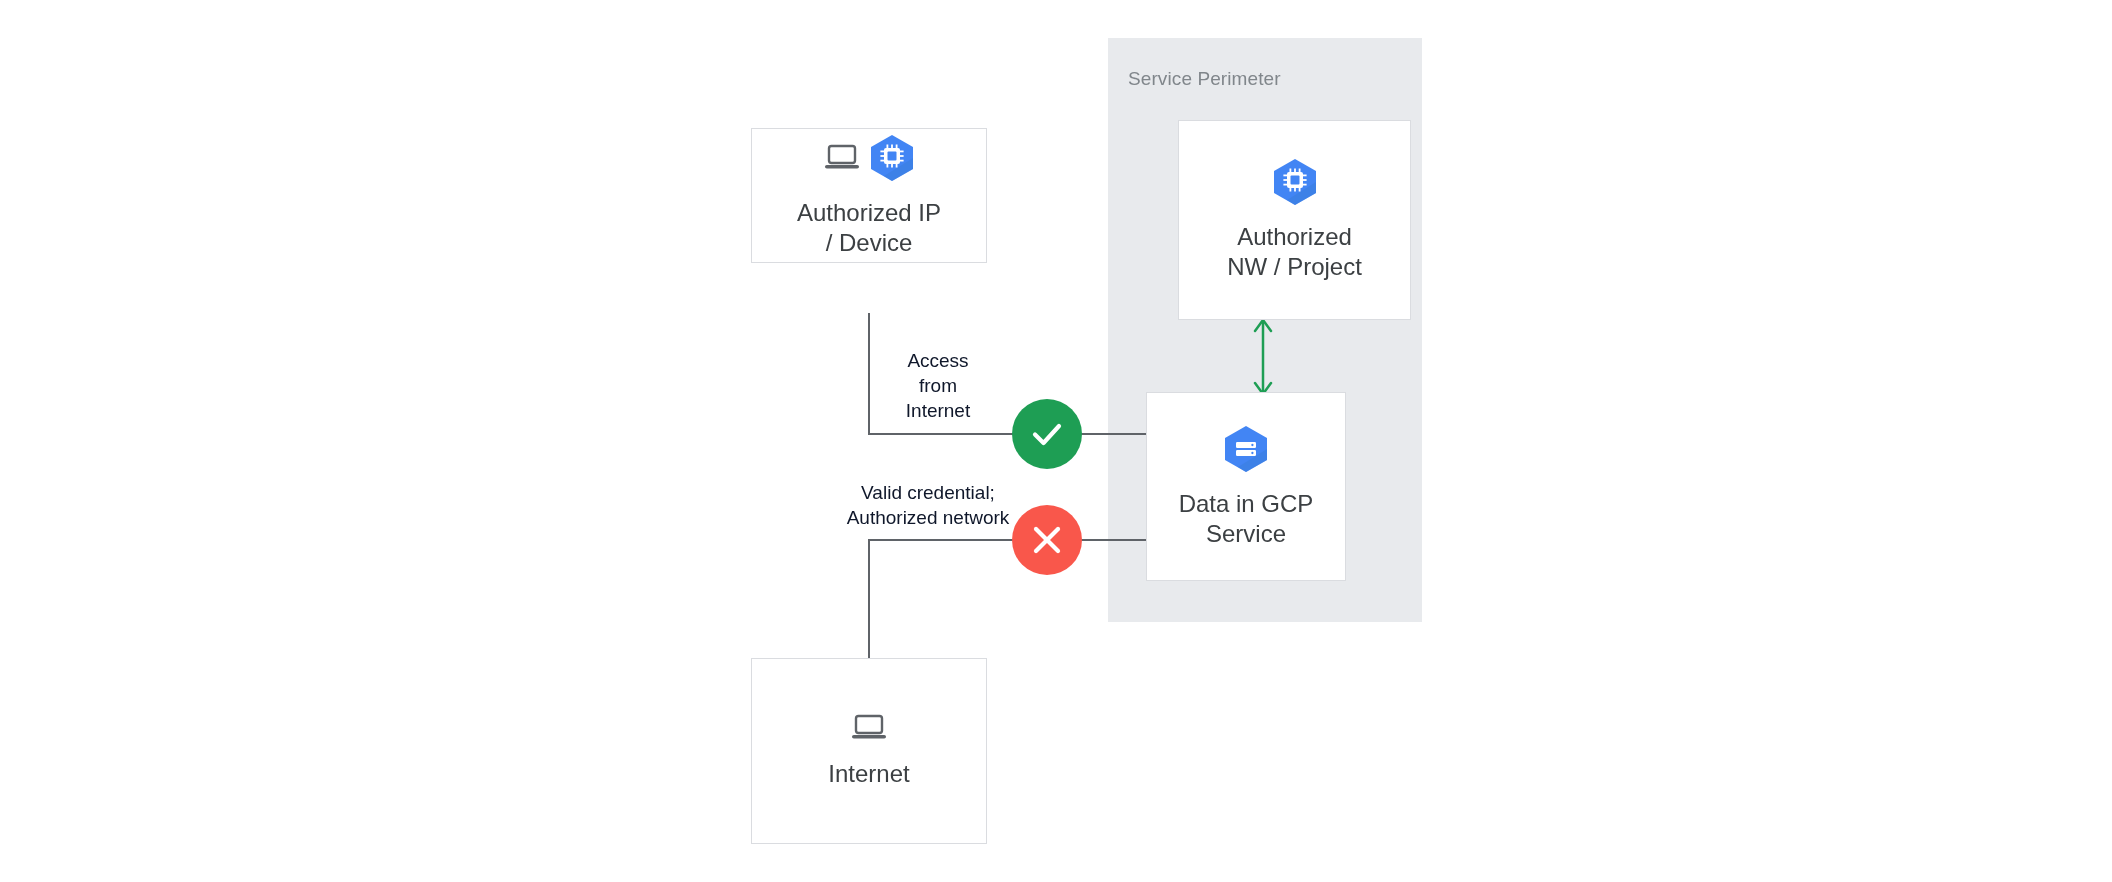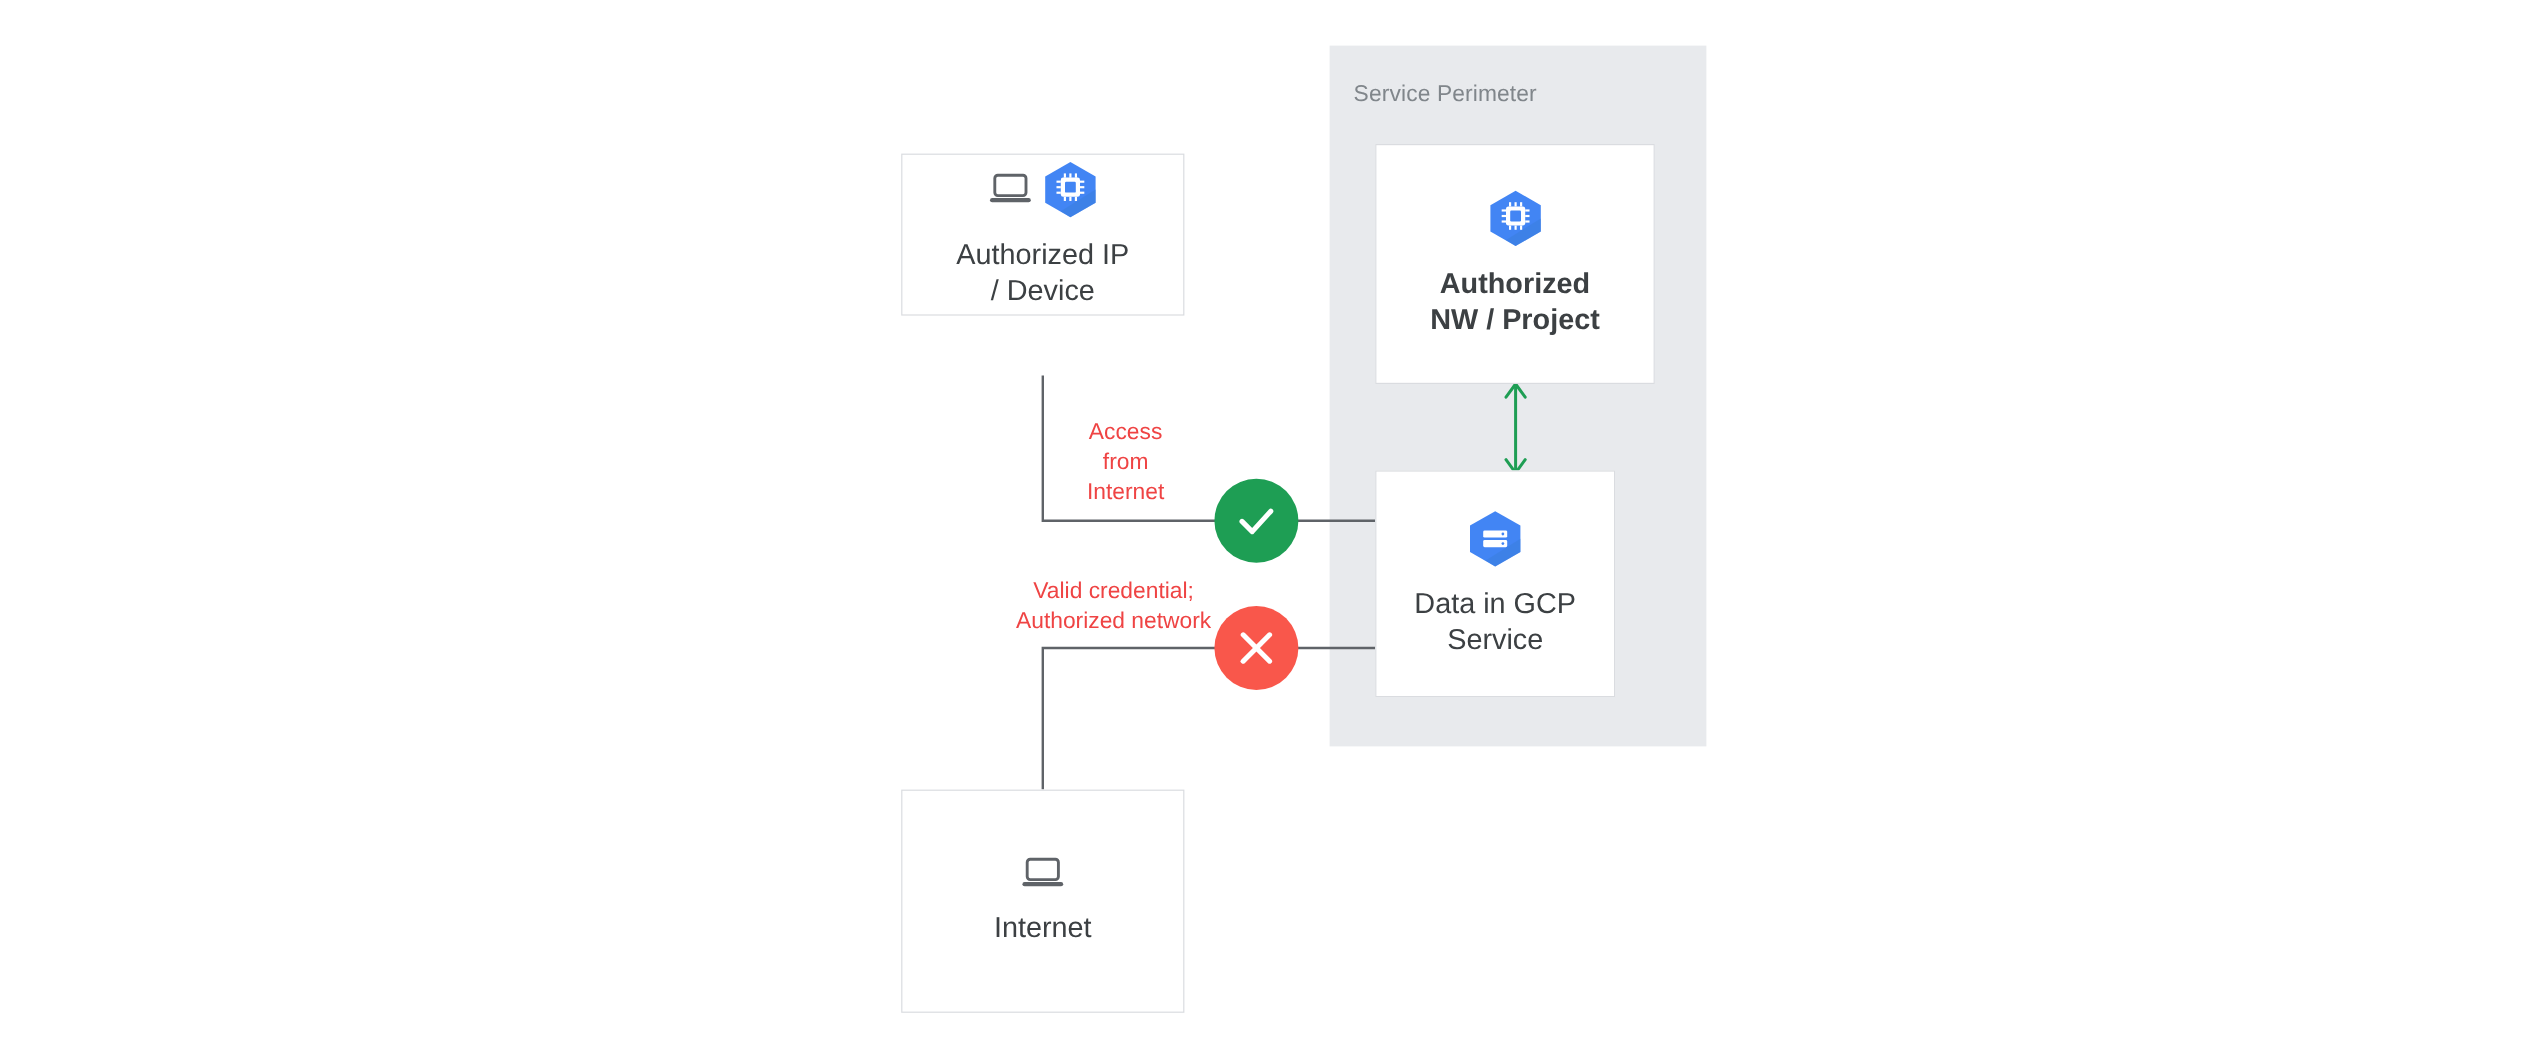--- a/index.html
+++ b/index.html
@@ -61,21 +61,21 @@
   }
   .node-label {
     font-size: 24px;
     line-height: 30px;
     color: #3c4043;
     text-align: center;
     white-space: pre-line;
   }
 
   #node-authorized-ip   { left: 733px;  top: 128px; width: 236px; height: 135px; }
-  #node-authorized-nw   { left: 1128px; top: 120px; width: 233px; height: 200px; font-weight: bold; }
+  #node-authorized-nw   { left: 1160px; top: 120px; width: 233px; height: 200px; }
   #node-data-gcp        { left: 1128px; top: 392px; width: 200px; height: 189px; }
   #node-internet        { left: 733px;  top: 658px; width: 236px; height: 186px; }
 
   
   #wires {
     position: absolute;
     left: 0;
     top: 0;
     width: 2112px;
     height: 882px;
@@ -93,21 +93,21 @@
     justify-content: center;
   }
   #badge-allow { left: 994px; top: 399px; background: #1e9e54; }
   #badge-deny  { left: 994px; top: 505px; background: #f9574b; }
 
   
   .edge-label {
     position: absolute;
     font-size: 19px;
     line-height: 25px;
-    color: #ef4444;
+    color: #0f172a;
     text-align: center;
     white-space: pre-line;
   }
   #label-access-from-internet {
     left: 860px;
     top: 348px;
     width: 120px;
   }
   #label-valid-credential {
     left: 800px;

